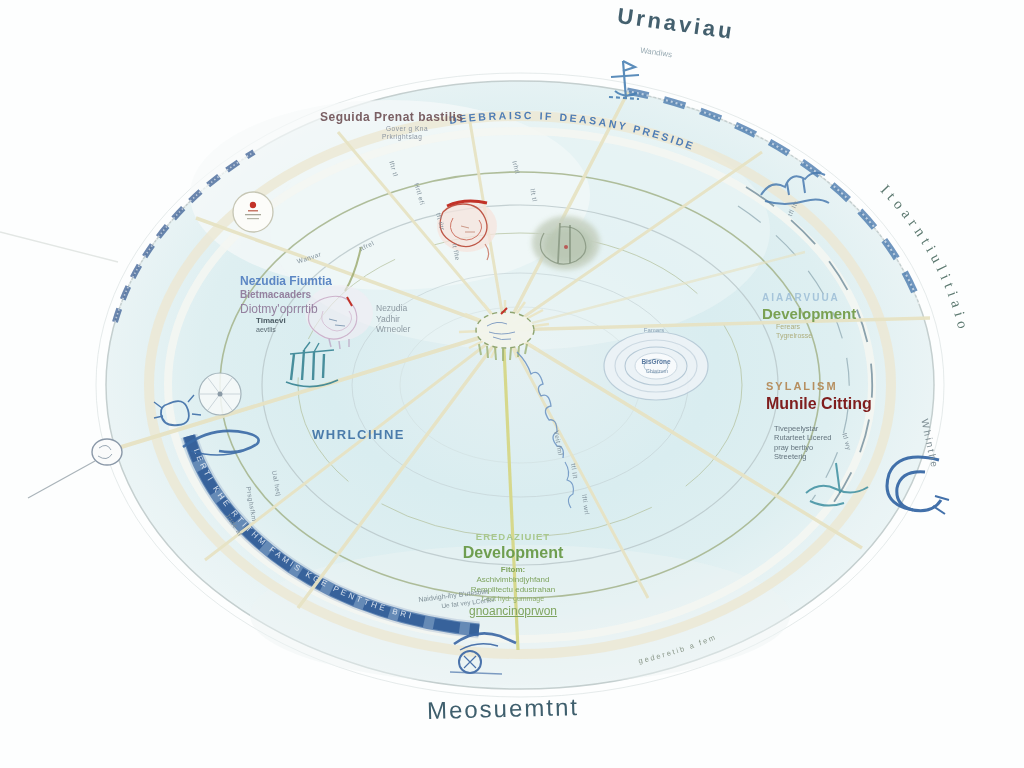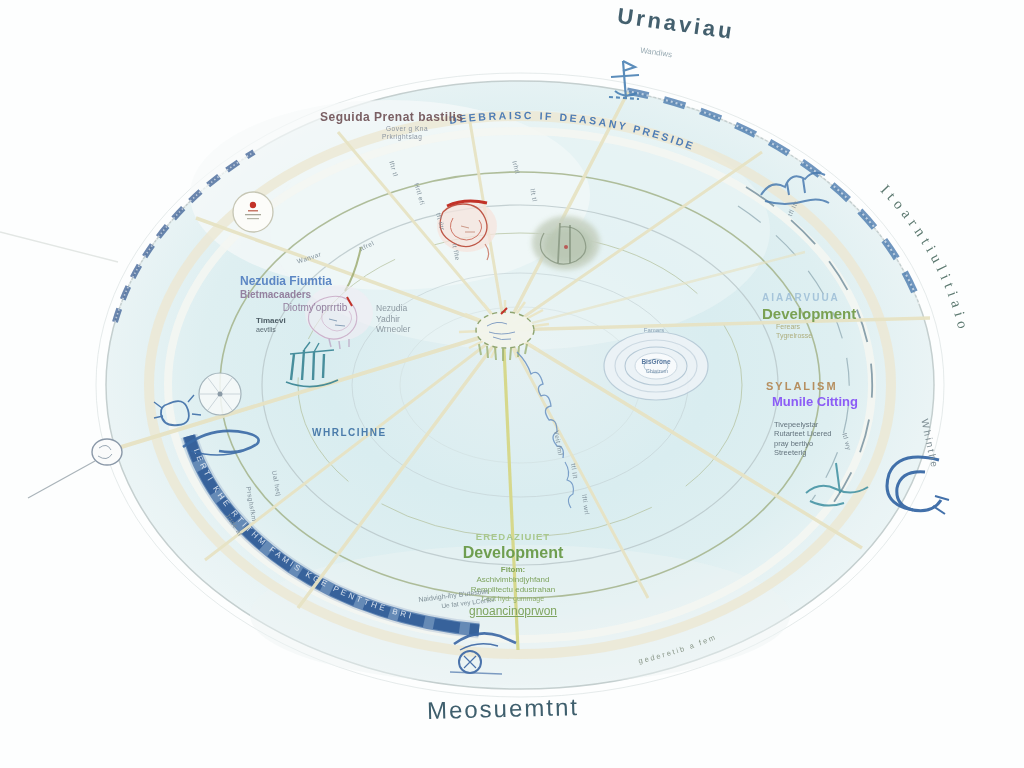--- a/index.html
+++ b/index.html
@@ -260,45 +260,45 @@
 
 <div class="lbl" style="left:762px;top:260px;width:140px;margin-top:32px;">
   <span style="font-size:10px;letter-spacing:2px;color:#a5c4da;font-weight:bold;">AIAARVUUA</span>
   <span style="font-size:15px;font-weight:bold;color:#7aa153;">Development</span>
   <span style="font-size:7px;color:#aeae7e;margin-left:14px;">Ferears</span>
   <span style="font-size:7px;color:#aeae7e;margin-left:14px;">Tygrelrosse</span>
 </div>
 
 <div class="lbl" style="left:766px;top:380px;width:150px;">
   <span style="font-size:11px;letter-spacing:2px;color:#b68f60;font-weight:bold;">SYLALISM</span>
-  <span style="font-size:13px;font-weight:bold;color:#8b5cf6;margin-left:6px;">Munile Citting</span>
+  <span style="font-size:16px;font-weight:bold;color:#7f1d1d;">Munile Citting</span>
   <span style="font-size:7.5px;color:#64747e;margin-left:8px;margin-top:10px;">Tivepeelystar</span>
   <span style="font-size:7.5px;color:#64747e;margin-left:8px;">Rutarteet Licered</span>
   <span style="font-size:7.5px;color:#64747e;margin-left:8px;">pray bertiyo</span>
   <span style="font-size:7.5px;color:#64747e;margin-left:8px;">Streeterig</span>
 </div>
 
 <div class="lbl" style="left:240px;top:274px;width:150px;">
   <span style="font-size:12px;font-weight:bold;color:#5c87c4;">Nezudia Fiumtia</span>
   <span style="font-size:10px;color:#94819f;font-weight:bold;">Bietmacaaders</span>
-  <span style="font-size:10px;color:#94819f;text-align:center;">Diotmy'oprrrtib</span>
+  <span style="font-size:12px;color:#94819f;">Diotmy'oprrrtib</span>
 </div>
 
 <div class="lbl" style="left:376px;top:303px;width:70px;">
   <span style="font-size:8.5px;color:#8d9aa2;">Nezudia</span>
   <span style="font-size:8.5px;color:#8d9aa2;">Yadhir</span>
   <span style="font-size:8.5px;color:#8d9aa2;">Wrneoler</span>
 </div>
 
 <div class="lbl" style="left:256px;top:316px;">
   <span style="font-size:8px;font-weight:bold;color:#4c5c64;">Timaevi</span>
   <span style="font-size:7px;color:#5c6c74;">aevtlis</span>
 </div>
 
-<div class="lbl" style="left:312px;top:427px;font-size:10px;font-weight:bold;color:#4b7cab;letter-spacing:1.5px;">
+<div class="lbl" style="left:312px;top:427px;font-size:13px;font-weight:bold;color:#4b7cab;letter-spacing:1.5px;">
       <span>WHRLCIHNE</span>
     </div>
 
 <div class="lbl" style="left:433px;top:531px;width:160px;text-align:center;">
   <span style="font-size:9.5px;letter-spacing:1px;color:#a9c88e;font-weight:bold;">EREDAZIUIET</span>
   <span style="font-size:16px;font-weight:bold;color:#6f9e50;">Development</span>
   <span style="font-size:8px;font-weight:bold;color:#7fa45f;margin-top:2px;">Fitom:</span>
   <span style="font-size:8px;color:#7fa45f;">Aschivimbindjyhfand</span>
   <span style="font-size:8px;color:#7fa45f;">Remplitectu edustrahan</span>
   <span style="font-size:7px;color:#8fae6f;">t-edt hyd: gummage</span>

